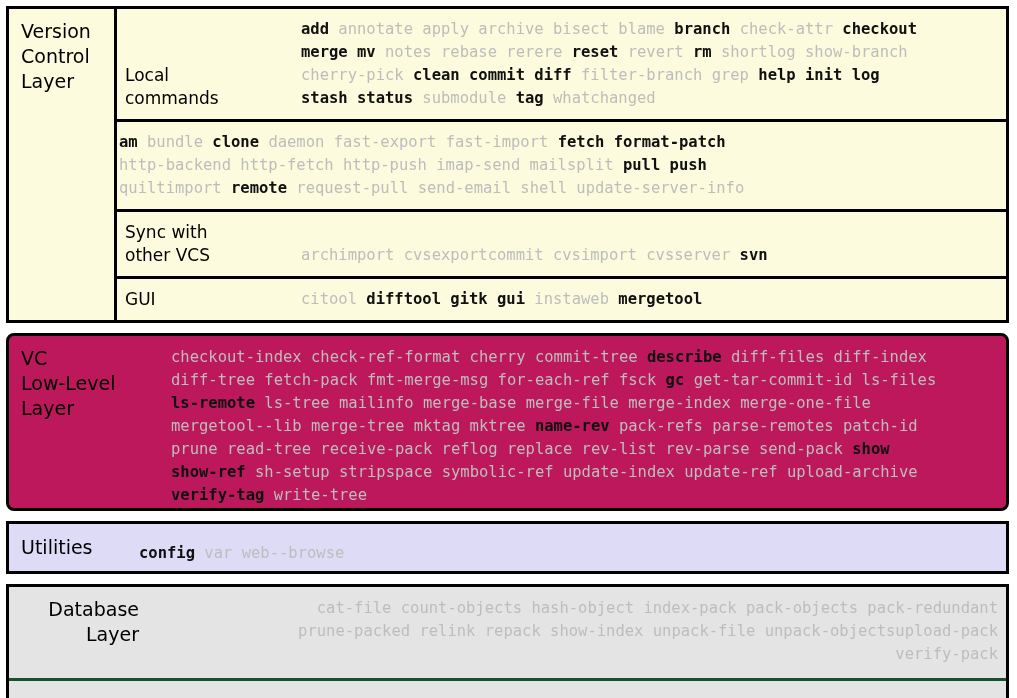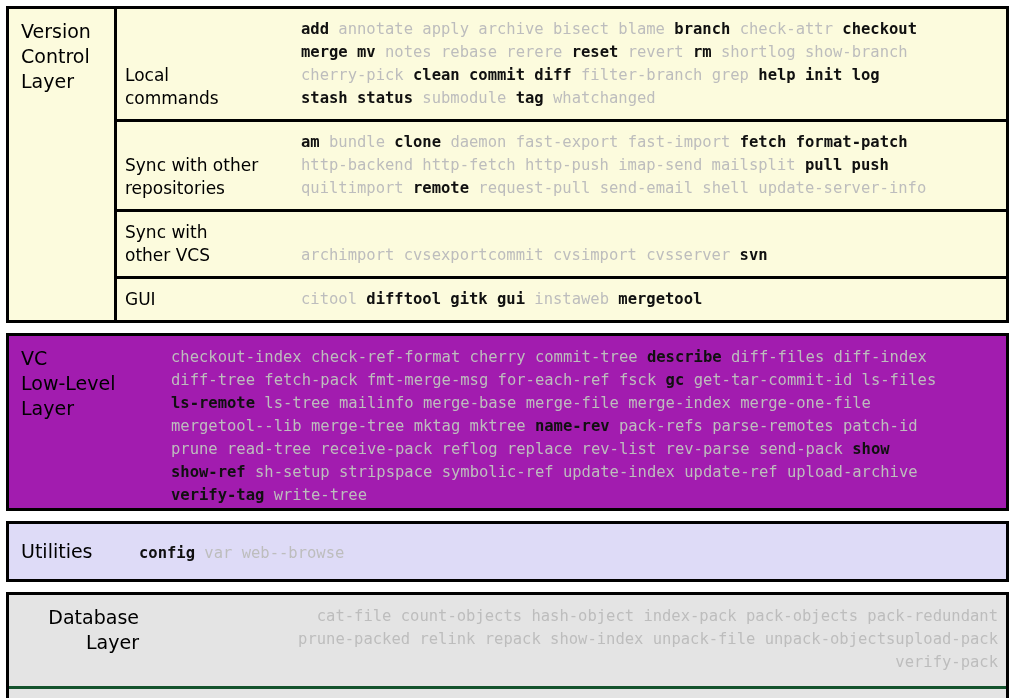--- a/index.html
+++ b/index.html
@@ -29,21 +29,21 @@
     border: 3px solid #000000;
     width: 100%;
     margin-bottom: 10px;
     display: flex;
     flex-direction: column;
   }
   .layer-box:last-child { margin-bottom: 0; }
 
   
   .fill-vc        { background: #fcfbdd; }
-  .fill-lowlevel  { background: #a21caf; }
+  .fill-lowlevel  { background: #be185d; border-radius: 8px; }
   .fill-utilities { background: #dedbf7; }
   .fill-database  { background: #e4e4e4; }
 
   
   .vc-body {
     display: flex;
     flex-direction: row;
     align-items: stretch;
   }
   .vc-label-cell {
@@ -132,21 +132,21 @@
     min-height: 36px;
   }
   .util-label-cell {
     flex: 0 0 130px;
     box-sizing: border-box;
     padding: 6px 0 6px 12px;
   }
   .util-cmds {
     flex: 1 1 auto;
     box-sizing: border-box;
-    padding: 6px 8px 14px 0;
+    padding: 6px 8px 6px 0;
     margin-top: 12px;
   }
 
   
   .db-upper {
     display: flex;
     flex-direction: row;
     align-items: flex-start;
     border-bottom: 3px solid #14532d;
     text-align: right;
@@ -193,24 +193,20 @@
           </div>
           <div class="row-cmds cmdlist">
               <div><span class="b">add</span> <span class="p">annotate apply archive bisect blame</span> <span class="b">branch</span> <span class="p">check-attr</span> <span class="b">checkout</span></div>
               <div><span class="b">merge mv</span> <span class="p">notes rebase rerere</span> <span class="b">reset</span> <span class="p">revert</span> <span class="b">rm</span> <span class="p">shortlog show-branch</span></div>
               <div><span class="p">cherry-pick</span> <span class="b">clean commit diff</span> <span class="p">filter-branch grep</span> <span class="b">help init log</span></div>
               <div><span class="b">stash status</span> <span class="p">submodule</span> <span class="b">tag</span> <span class="p">whatchanged</span></div>
             </div>
         </div>
 
         <div class="vc-row">
-          <div class="row-label">
-            <span class="row-title">Sync with other
-repositories</span>
-          </div>
           <div class="row-cmds cmdlist">
               <div><span class="b">am</span> <span class="p">bundle</span> <span class="b">clone</span> <span class="p">daemon fast-export fast-import</span> <span class="b">fetch format-patch</span></div>
               <div><span class="p">http-backend http-fetch http-push imap-send mailsplit</span> <span class="b">pull push</span></div>
               <div><span class="p">quiltimport</span> <span class="b">remote</span> <span class="p">request-pull send-email shell update-server-info</span></div>
             </div>
         </div>
 
         <div class="vc-row">
           <div class="row-label">
             <span class="row-title">Sync with

